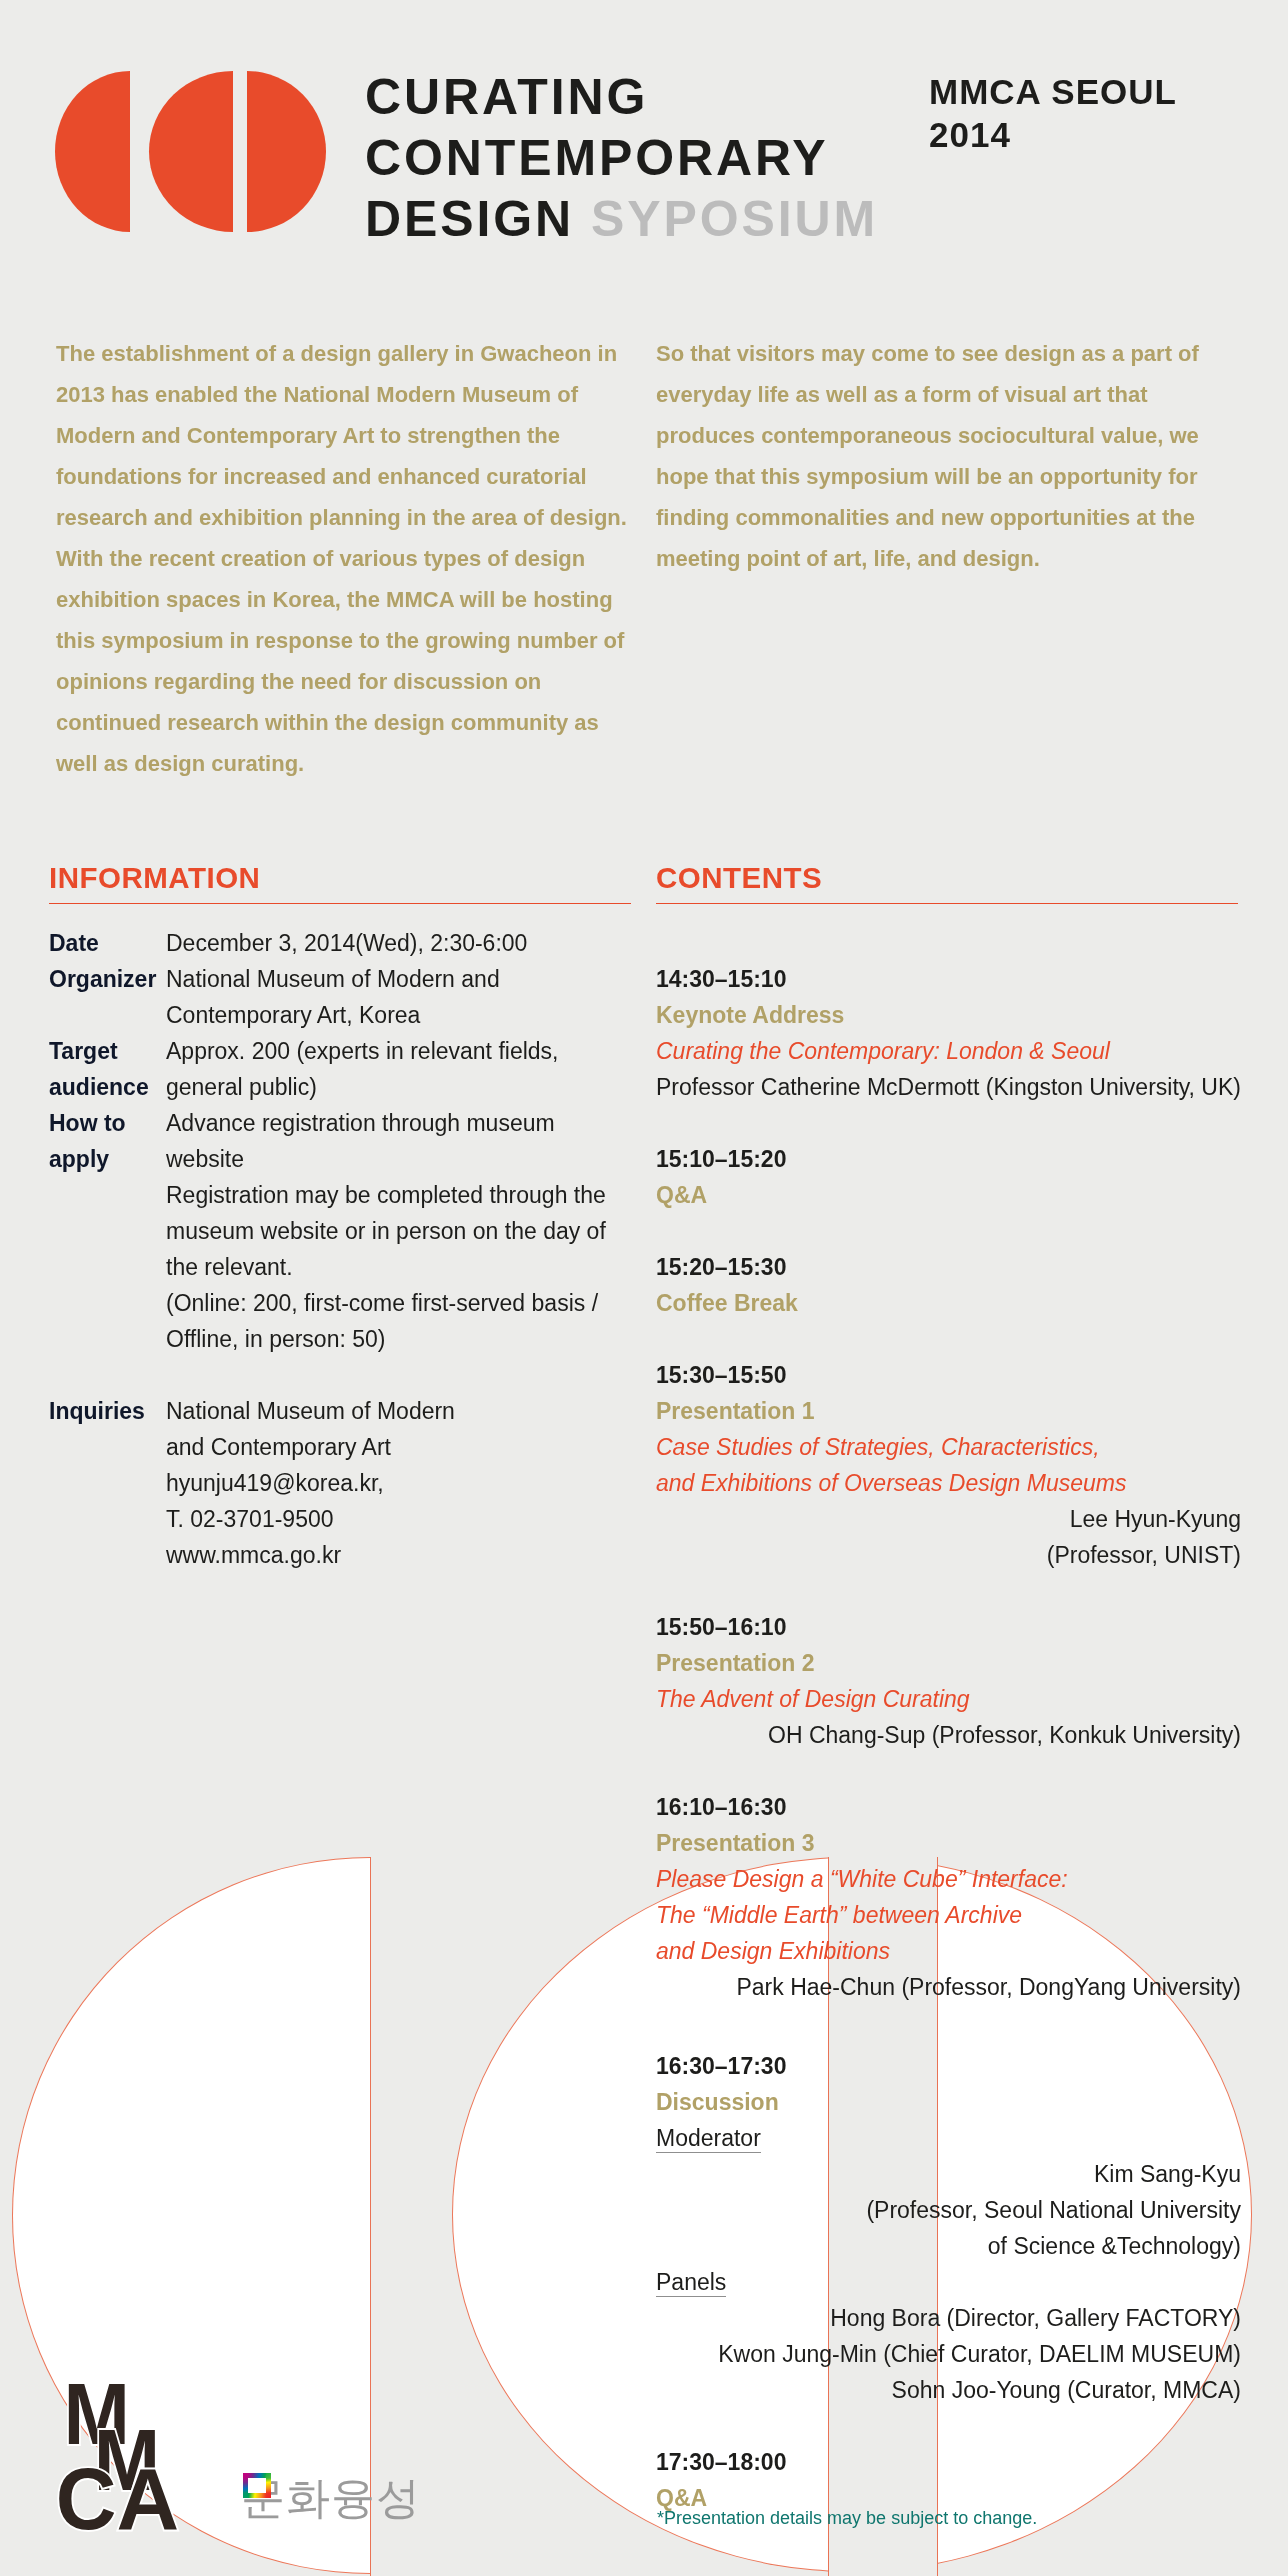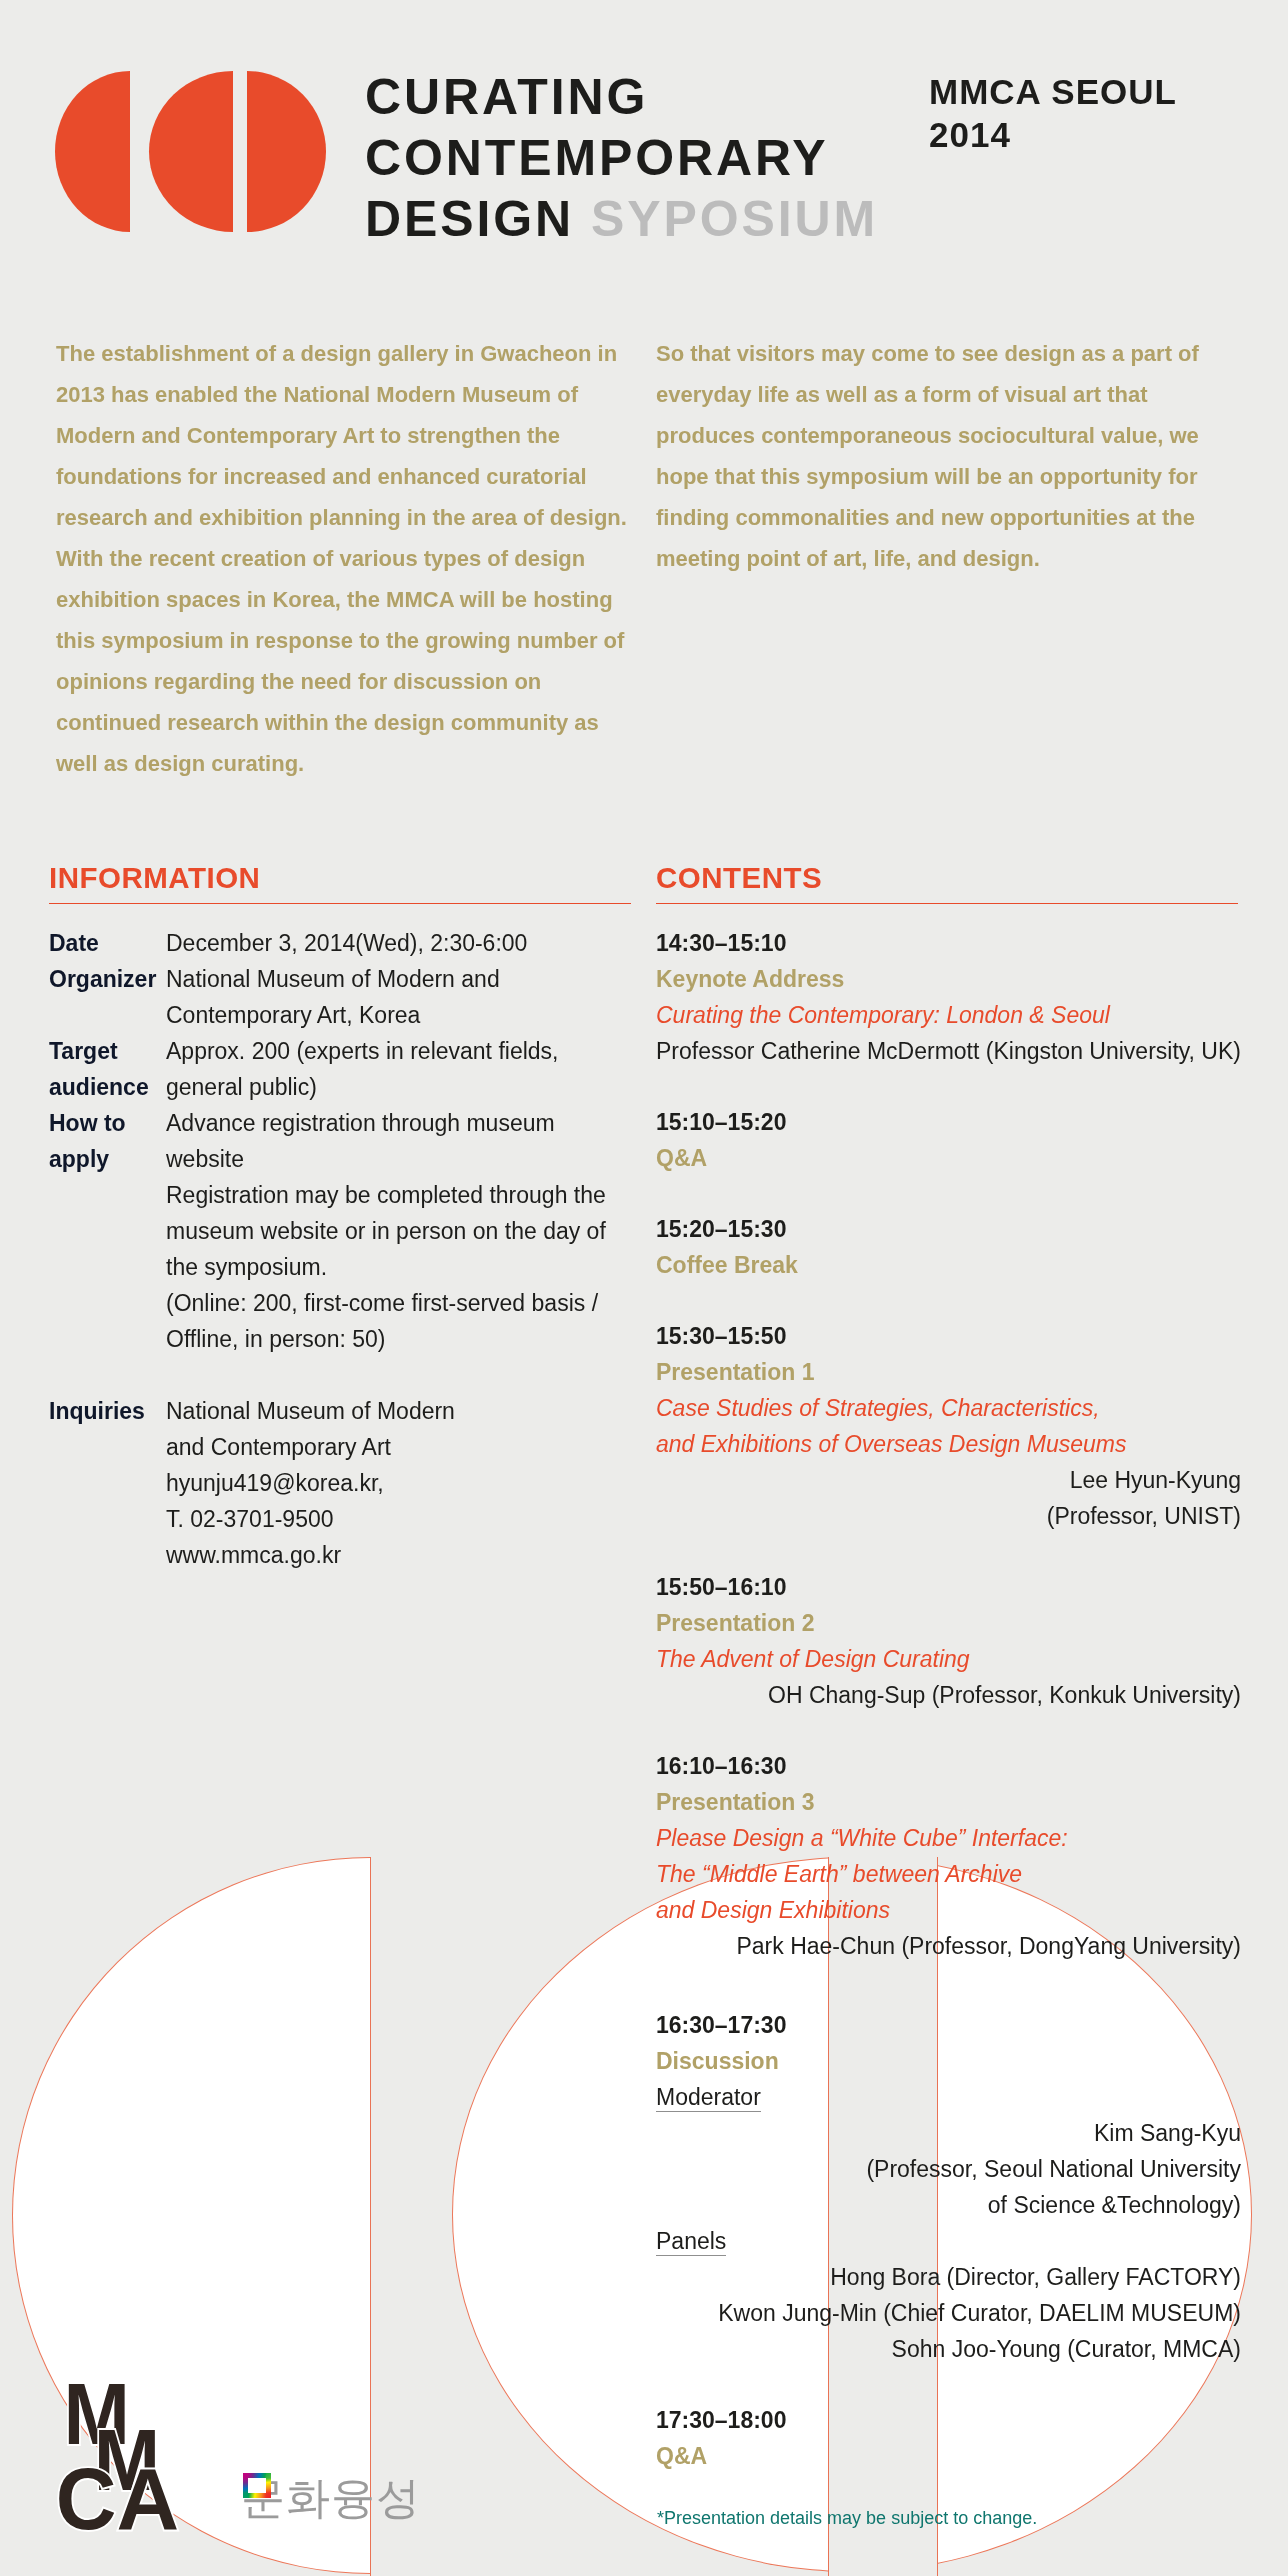--- a/index.html
+++ b/index.html
@@ -31,21 +31,21 @@
   
   .info-row{display:flex;}
   .info-row.gap{margin-top:36px;}
   .info-label{width:117px;color:#0f172a;font-weight:bold;flex:none;}
   .info-value{color:#1d1d1b;}
   .info-label div,.info-value div{height:36px;}
   
   .blk + .blk{margin-top:35px;}
   .blk.gap-lg{margin-top:43px;}
   .cline{height:36px;}
-  .k-time{font-weight:bold;color:#1d1d1b;}
+  .k-time{font-weight:bold;color:#1d1d1b;margin-top:36px;}
   .k-track{font-weight:bold;color:#b1a167;}
   .k-title{font-style:italic;color:#e84b2b;}
   .k-text{color:#1d1d1b;text-align:right;}
   .k-role{color:#1d1d1b;}
   .role-underline{display:inline-block;border-bottom:1.9px solid #8f8f8f;padding-bottom:1px;line-height:25px;}
   
   .shape-wrap{position:absolute;overflow:hidden;z-index:0;}
   .shape-ellipse{position:absolute;background:#ffffff;border:1.9px solid rgba(232,85,48,.8);border-radius:50%;box-sizing:border-box;}
   .w-halfleft{left:12.4px;top:1857px;width:358px;height:719px;border-right:1.9px solid rgba(232,85,48,.8);}
   .w-halfleft .shape-ellipse{left:0;top:0;width:717px;height:717px;}
@@ -126,21 +126,21 @@
     <div class="info-row">
       <div class="info-label">
         <div>How to</div>
         <div>apply</div>
       </div>
       <div class="info-value">
         <div>Advance registration through museum</div>
         <div>website</div>
         <div>Registration may be completed through the</div>
         <div>museum website or in person on the day of</div>
-        <div>the symposium.</div>
+        <div>the relevant.</div>
         <div>(Online: 200, first-come first-served basis /</div>
         <div>Offline, in person: 50)</div>
       </div>
     </div>
     <div class="info-row gap">
       <div class="info-label">
         <div>Inquiries</div>
       </div>
       <div class="info-value">
         <div>National Museum of Modern</div>

